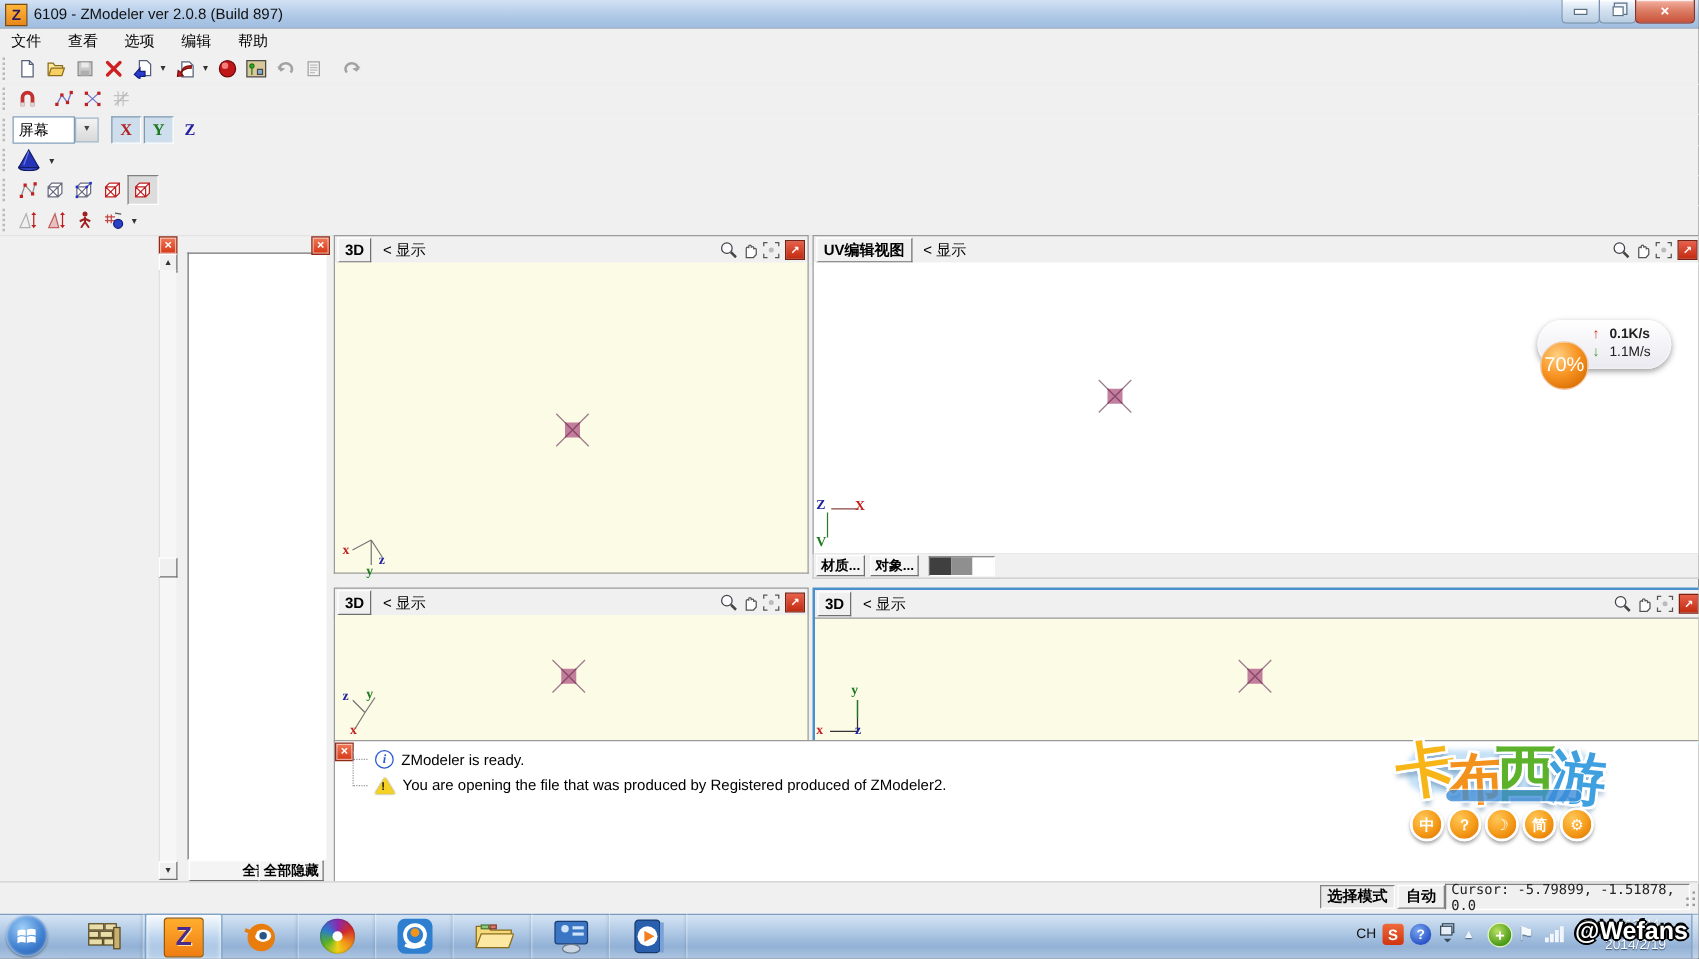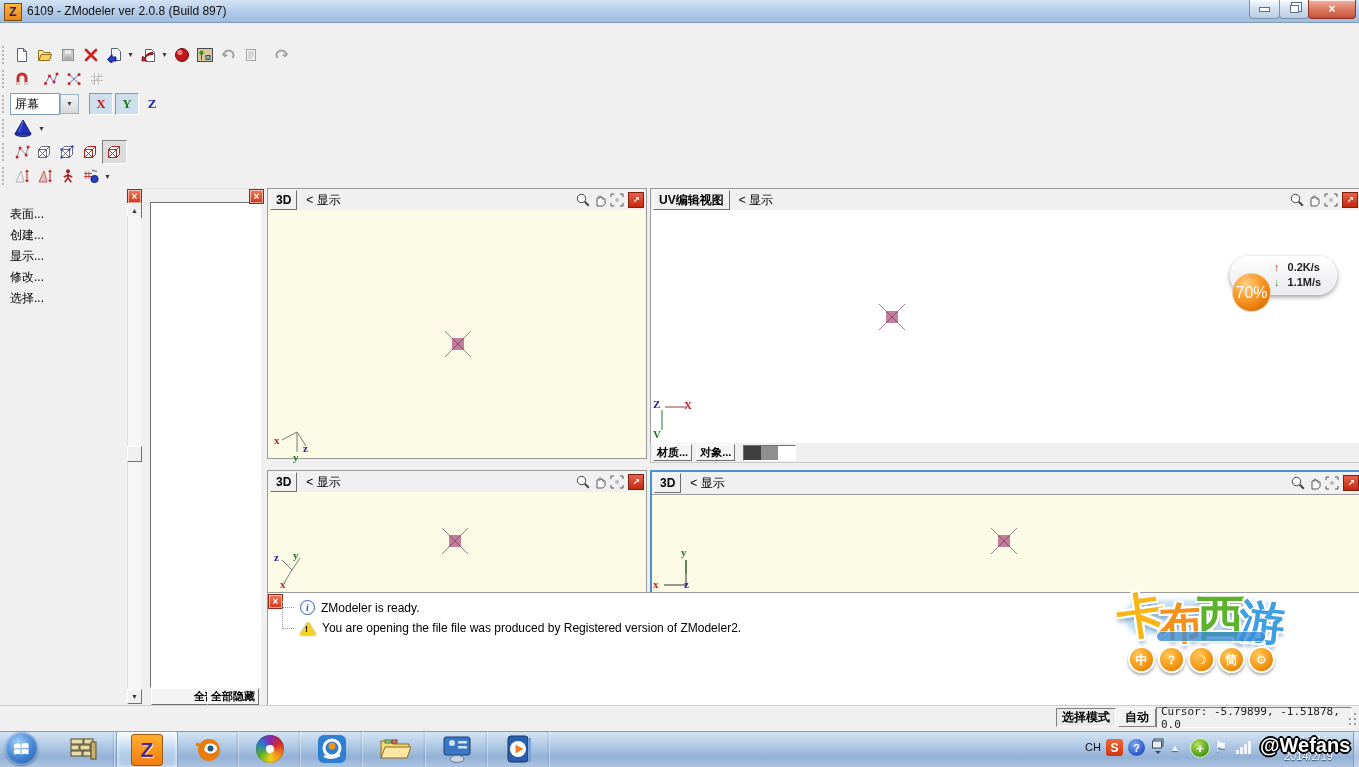--- a/index.html
+++ b/index.html
@@ -108,20 +108,27 @@
   <div class="abs winbtn" style="left:1249px;width:29px;">
       <span class="min-glyph"></span>
     </div>
   <div class="abs winbtn" style="left:1279px;width:28px;">
       <span class="restore-glyph"></span>
     </div>
   <div class="abs winbtn close" style="left:1308px;width:46px;">
       <span>×</span>
     </div>
 
+  <div class="abs menubar">
+    <span class="menu-item">文件</span>
+    <span class="menu-item">查看</span>
+    <span class="menu-item">选项</span>
+    <span class="menu-item">编辑</span>
+    <span class="menu-item">帮助</span>
+  </div>
 
   <div class="abs tbrow flex" style="top:42px;width:1359px;height:25px;">
     <span class="grip"></span>
     <span class="tbtn">
         <svg width="16" height="16">
           <path d="M3.5 1.5h6l3 3v10h-9z" fill="#fff" stroke="#55617a"></path>
           <path d="M9.5 1.5v3h3" fill="none" stroke="#55617a"></path>
         </svg>
       </span>
     <span class="tbtn">
@@ -316,29 +323,20 @@
     <span class="tbtn">
         <svg width="16" height="16">
           <path d="M1 5.5h8M1 8.5h8M3 3.5v7M6 3.5v7" stroke="#c24444"></path>
           <circle cx="11.5" cy="11" r="3.6" fill="#2840c8" stroke="#101f70"></circle>
           <path d="M9 2.5l5 .8" stroke="#555"></path>
         </svg>
       </span>
     <span class="caretbtn">▾</span>
   </div>
 
-  <div class="abs" style="left:0;top:188px;width:142px;height:517px;background:#f0f0f0;">
-    <div style="padding:16px 0 0 10px;">
-      <span class="menu-link">表面...</span>
-      <span class="menu-link">创建...</span>
-      <span class="menu-link">显示...</span>
-      <span class="menu-link">修改...</span>
-      <span class="menu-link">选择...</span>
-    </div>
-  </div>
   <div class="abs closebox" style="left:127px;top:189px;">×</div>
   <div class="abs scrollbtn" style="left:127px;top:203px;">▲</div>
   <div class="abs" style="left:127px;top:216px;width:13px;height:473px;background:#f6f6f6;border-left:1px solid #e0e0e0;"></div>
   <div class="abs" style="left:127px;top:446px;width:13px;height:14px;background:#f0f0f0;border:1px solid;border-color:#fff #707070 #707070 #fff;"></div>
   <div class="abs scrollbtn" style="left:127px;top:689px;">▼</div>
 
   <div class="abs" style="left:150px;top:202px;width:109px;height:484px;background:#fff;border:1px solid;border-color:#707070 #fff #fff #707070;"></div>
   <div class="abs closebox" style="left:249px;top:189px;">×</div>
   <span class="abs panelbtn" style="left:151px;top:688px;padding-left:42px;">全部显示</span>
   <span class="abs panelbtn" style="left:207px;top:688px;">全部隐藏</span>
@@ -496,21 +494,21 @@
   <div class="abs log-row" style="left:283px;top:600px;">
     <span style="width:11px;border-top:1px dotted #999;"></span>
     <span class="info-ico">i</span>
     <span>ZModeler is ready.</span>
   </div>
   <div class="abs log-row" style="left:283px;top:621px;">
     <span style="width:11px;border-top:1px dotted #999;"></span>
     <span class="warn-ico">
         <span class="warn-mark">!</span>
       </span>
-    <span>You are opening the file file was produced by Registered version of ZModeler2.</span>
+    <span>You are opening the file that was produced by Registered produced of ZModeler2.</span>
   </div>
 
   <div class="abs">
     <div class="abs" style="left:1125px;top:600px;width:150px;height:34px;background:rgba(90,170,230,.35);border-radius:16px;filter:blur(2px);"></div>
     <span class="gchar" style="left:1117px;top:584px;font-size:48px;color:#f7b517;transform:rotate(-8deg);">卡</span>
     <span class="gchar" style="left:1159px;top:594px;font-size:44px;color:#f2921d;transform:rotate(-3deg);">布</span>
     <span class="gchar" style="left:1197px;top:586px;font-size:48px;color:#5cb32b;">西</span>
     <span class="gchar" style="left:1239px;top:592px;font-size:46px;color:#3fa0e0;transform:rotate(6deg);">游</span>
     <div class="abs" style="left:1157px;top:632px;width:108px;height:9px;background:rgba(60,140,215,.8);border-radius:5px;box-shadow:0 0 0 1px rgba(255,255,255,.6);"></div>
     <span class="gbtn" style="left:1128px;top:646px;">中</span>
@@ -519,23 +517,23 @@
     <span class="gbtn" style="left:1218px;top:646px;">简</span>
     <span class="gbtn" style="left:1248px;top:646px;">⚙</span>
   </div>
 
   <div class="abs netpill"></div>
   <div class="abs netball">
       <span>70%</span>
     </div>
   <div class="abs" style="left:1274px;top:261px;font-size:11px;font-weight:bold;">
     <span style="color:#d23020;">↑</span>
-    <span style="margin-left:5px;color:#222;">0.2K/s</span>
-  </div>
-  <div class="abs" style="left:1274px;top:276px;font-size:11px;font-weight:bold;">
+    <span style="margin-left:5px;color:#222;">0.1K/s</span>
+  </div>
+  <div class="abs" style="left:1274px;top:276px;font-size:11px;font-weight:normal;">
     <span style="color:#3a9a30;">↓</span>
     <span style="margin-left:5px;color:#222;">1.1M/s</span>
   </div>
 
   <div class="abs statusbar"></div>
   <span class="abs sb-sunken" style="left:1056px;top:708px;height:17px;padding:0 5px;font-weight:bold;display:inline-flex;align-items:center;background:#eaeaea;">选择模式</span>
   <span class="abs sb-raised" style="left:1118px;top:708px;height:17px;padding:0 6px;font-weight:bold;display:inline-flex;align-items:center;">自动</span>
   <span class="abs sb-sunken" style="left:1156px;top:707px;width:190px;height:19px;display:inline-flex;align-items:center;padding-left:4px;font-family:'DejaVu Sans Mono','Liberation Mono',monospace;font-size:11px;color:#222;">Cursor: -5.79899, -1.51878, 0.0</span>
   <svg class="abs" style="left:1348px;top:713px;" width="9" height="12">
       <g fill="#9a9a9a">

